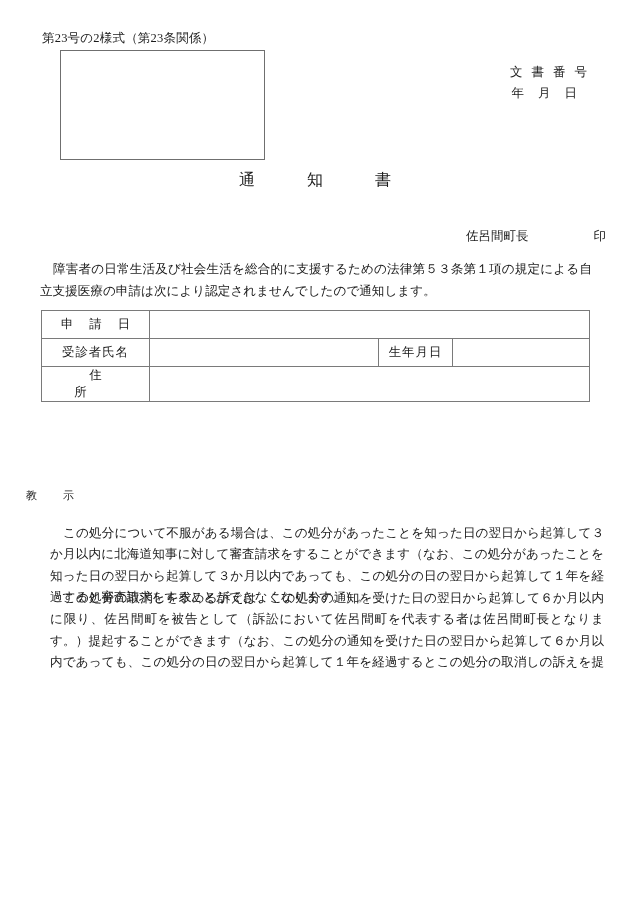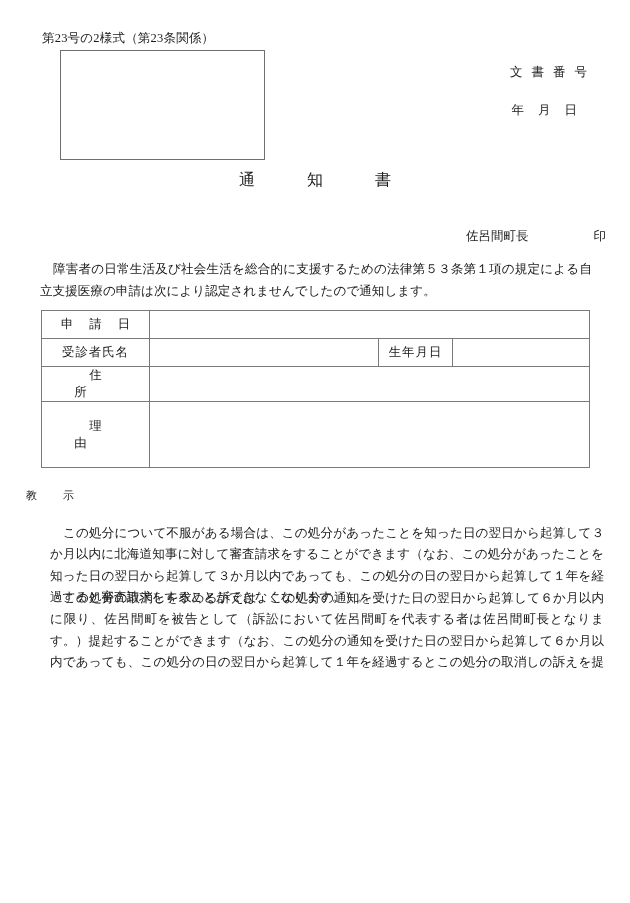--- a/index.html
+++ b/index.html
@@ -49,21 +49,20 @@
     line-height: 21px;
   }
   .doc-meta .meta-line {
     letter-spacing: 9px;
     padding-right: 2px;
     white-space: nowrap;
   }
   .doc-meta .meta-line.date {
     letter-spacing: 14px;
     padding-right: 7px;
-    margin-top: 17px;
   }
 
   .doc-title {
     position: absolute;
     left: 0;
     right: 0;
     top: 170px;
     text-align: center;
     font-size: 16px;
     letter-spacing: 52px;
@@ -201,24 +200,20 @@
       <tr class="row-2">
         <td class="label lbl-plain">受診者氏名</td>
         <td></td>
         <td class="label lbl-plain">生年月日</td>
         <td></td>
       </tr>
       <tr class="row-3">
         <td class="label lbl-spread-2">住所</td>
         <td colspan="3"></td>
       </tr>
-      <tr class="row-4">
-        <td class="label lbl-spread-2">理由</td>
-        <td colspan="3"></td>
-      </tr>
     </tbody>
   </table>
 
   <div class="kyoji">教示</div>
 
   <div class="legal" id="legal-1">この処分について不服がある場合は、この処分があったことを知った日の翌日から起算して３か月以内に北海道知事に対して審査請求をすることができます（なお、この処分があったことを知った日の翌日から起算して３か月以内であっても、この処分の日の翌日から起算して１年を経過すると審査請求をすることができなくなります。）。</div>
 
   <div class="legal" id="legal-2">この処分の取消しを求める訴えは、この処分の通知を受けた日の翌日から起算して６か月以内に限り、佐呂間町を被告として（訴訟において佐呂間町を代表する者は佐呂間町長となります。）提起することができます（なお、この処分の通知を受けた日の翌日から起算して６か月以内であっても、この処分の日の翌日から起算して１年を経過するとこの処分の取消しの訴えを提起することができなくなります。）。また、この処分の通知を受けた日の翌日から起算して３か月以内に審査請求をした場合には、この処分の取消しの訴えは、その審査請求に対する裁決の送達を受けた日の翌日から起算して６か月以内であれば、提起することができます（なお、その審査請求に対する裁決の送達を受けた日の翌日から起算して６か月以内であっても、その審査請求に対する裁決の日の翌日から起算して１年を経過するとこの処分の取消しの訴えを提起することができなくなります）。</div>
 
   <div class="contact">

